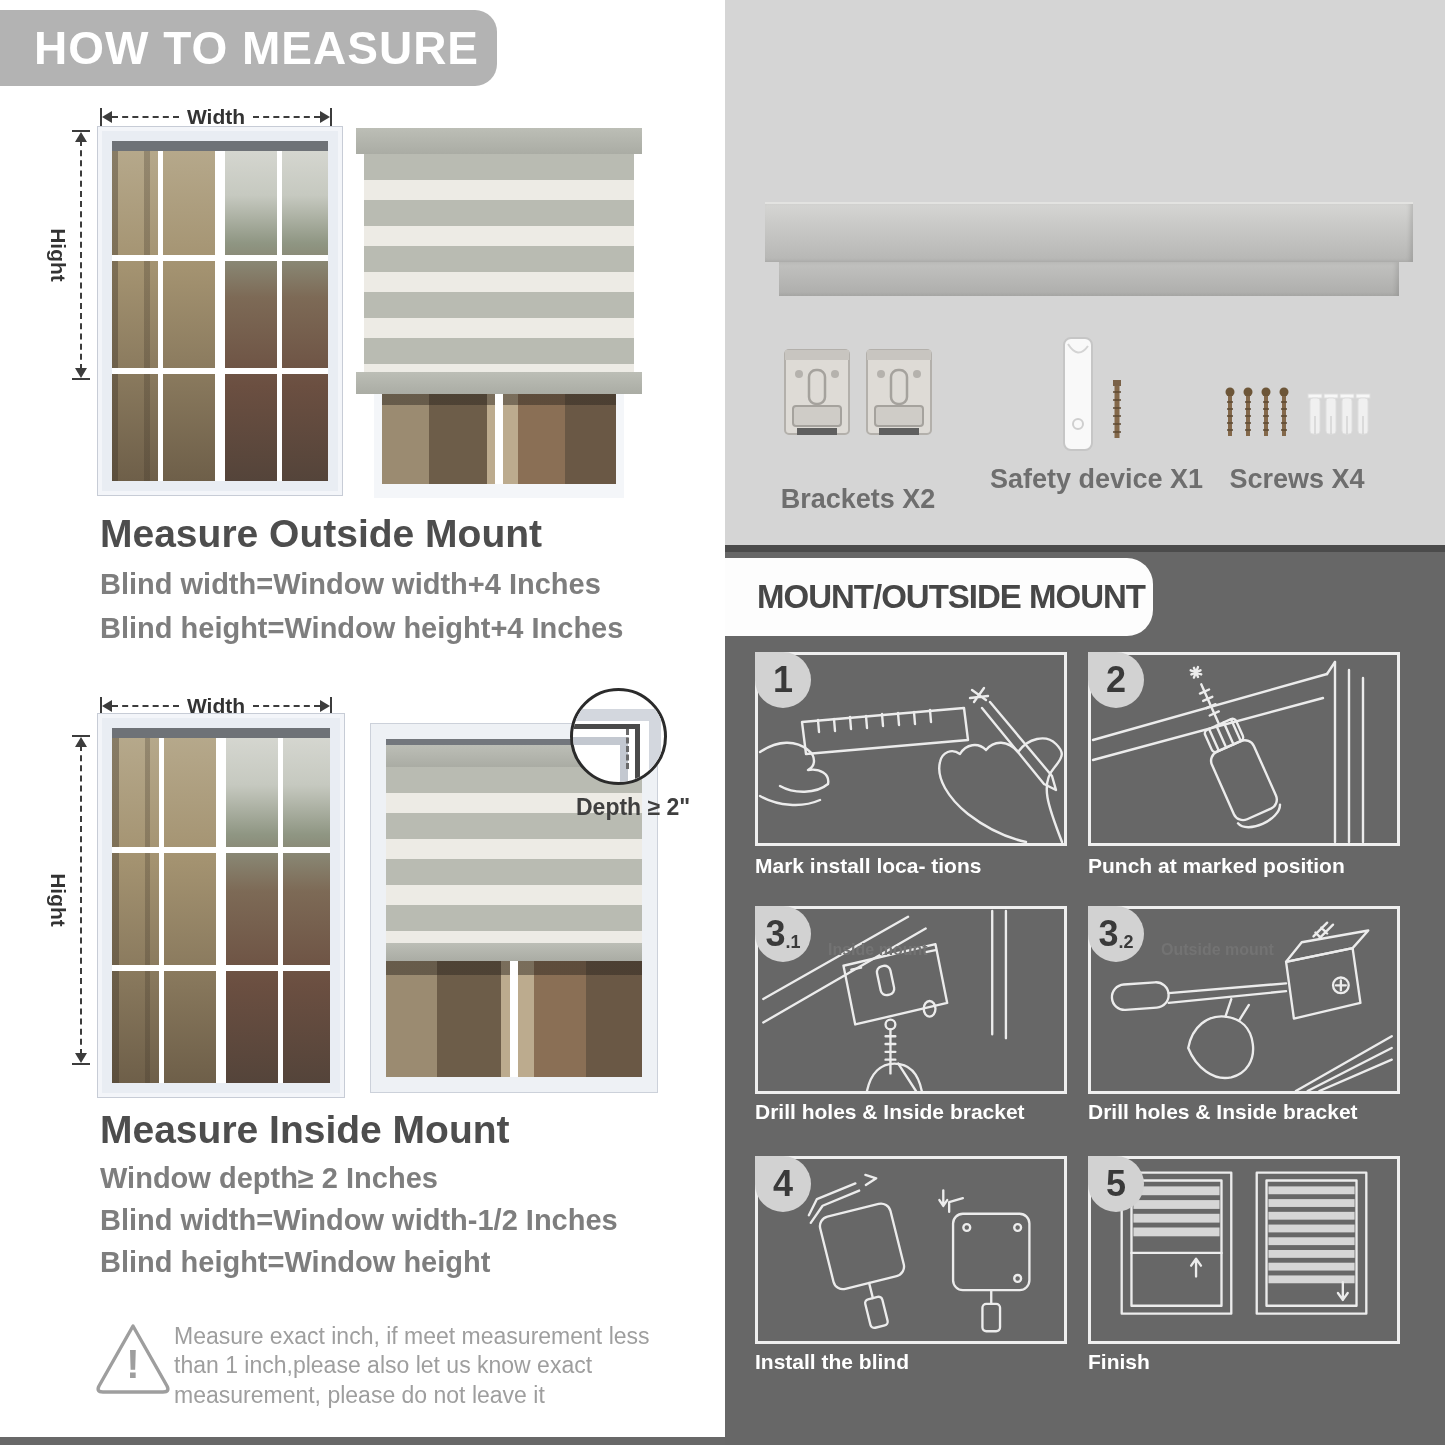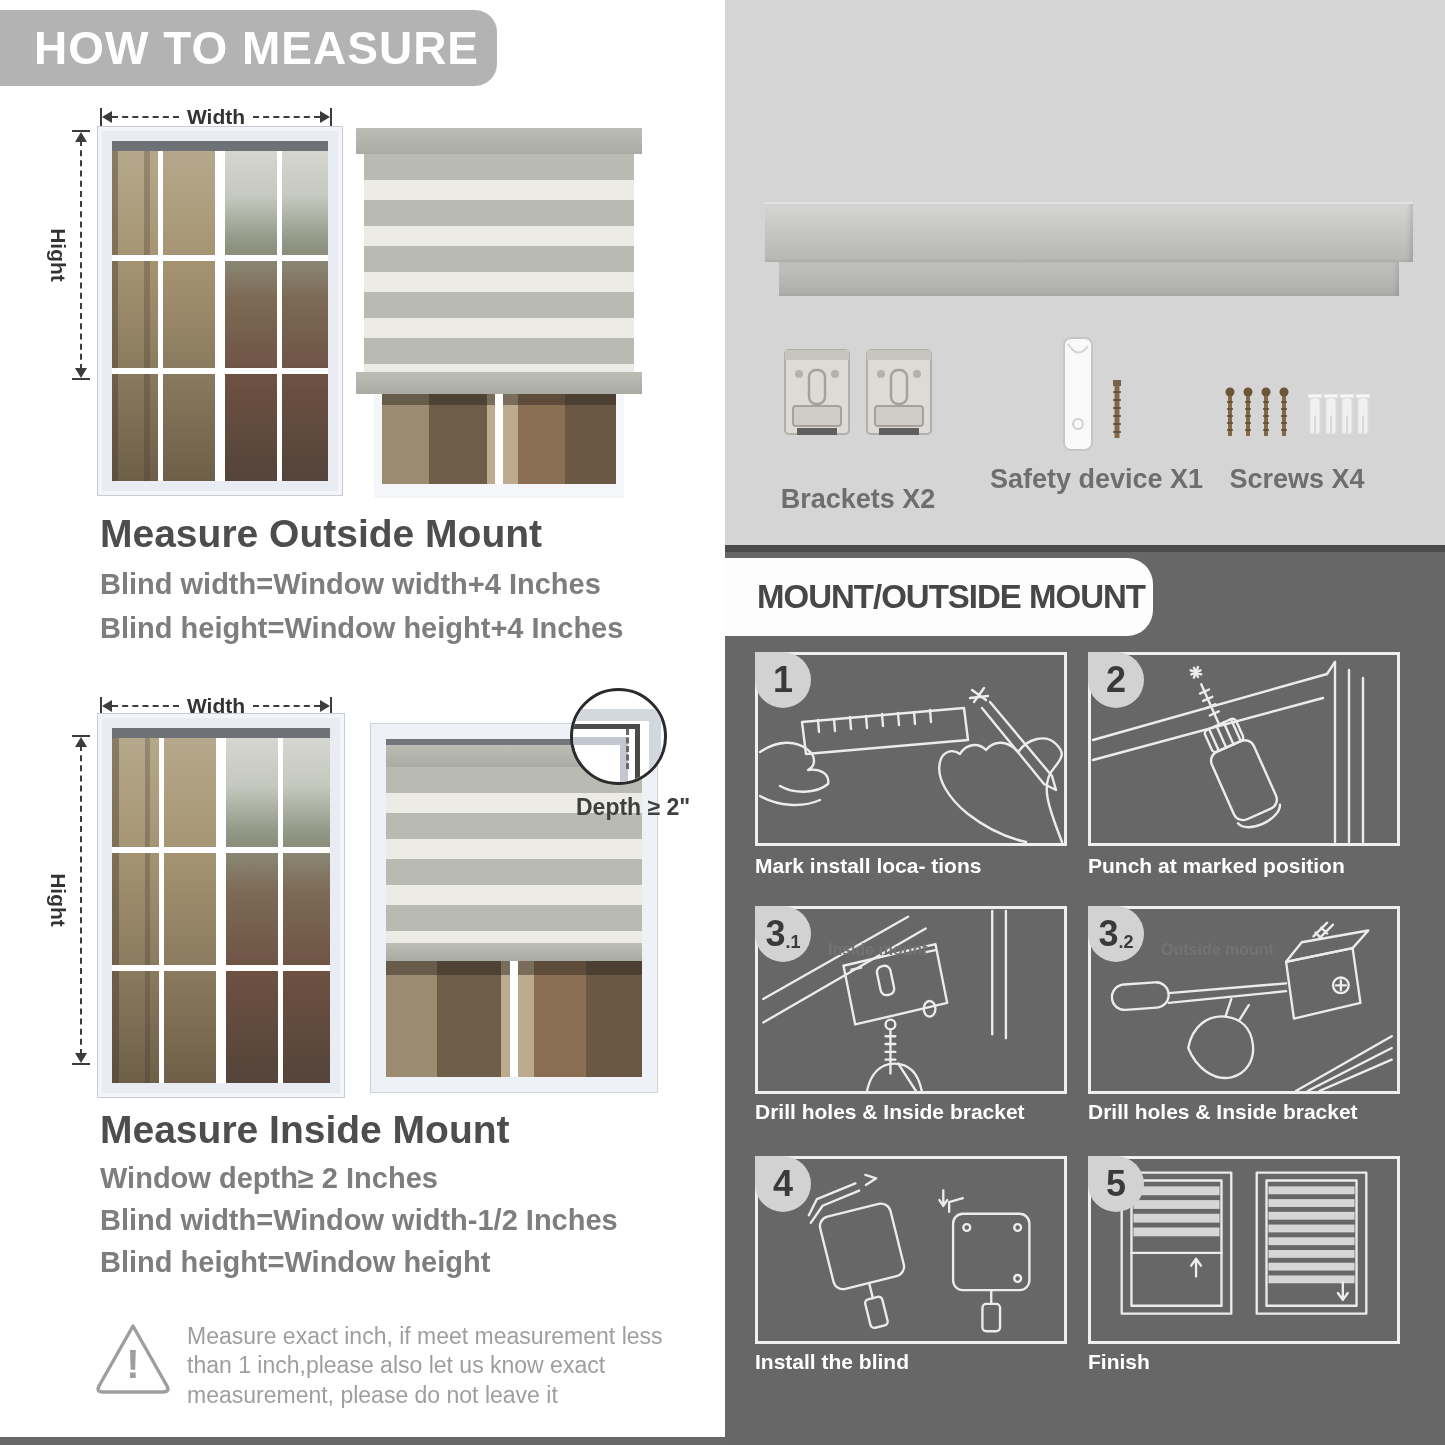--- a/index.html
+++ b/index.html
@@ -186,21 +186,21 @@
   <div class="abs body-line" style="left:100px;top:1162px;">Window depth≥ 2 Inches</div>
   <div class="abs body-line" style="left:100px;top:1204px;">Blind width=Window width-1/2 Inches</div>
   <div class="abs body-line" style="left:100px;top:1246px;">Blind height=Window height</div>
 
   <div class="abs" style="left:92px;top:1318px;width:82px;height:82px;">
     <svg viewBox="0 0 82 82" width="82" height="82">
       <path d="M41,8 L75,68 Q78,74 71,74 L11,74 Q4,74 7,68 Z" fill="none" stroke="#9e9e9e" stroke-width="3.4" stroke-linejoin="round"></path>
       <text x="41" y="60" text-anchor="middle" font-family="Liberation Sans,sans-serif" font-size="40" font-weight="bold" fill="#9e9e9e">!</text>
     </svg>
   </div>
-  <div class="abs warn-text" style="left:187px;top:1322px;">
+  <div class="abs warn-text" style="left:174px;top:1322px;">
     <div>Measure exact inch, if meet measurement less</div>
     <div>than 1 inch,please also let us know exact</div>
     <div>measurement, please do not leave it</div>
   </div>
 
   <div class="abs left-bottom-strip"></div>
 
   <div class="abs right-light"></div>
   <div class="abs headrail-main"></div>
   <div class="abs headrail-lower"></div>

